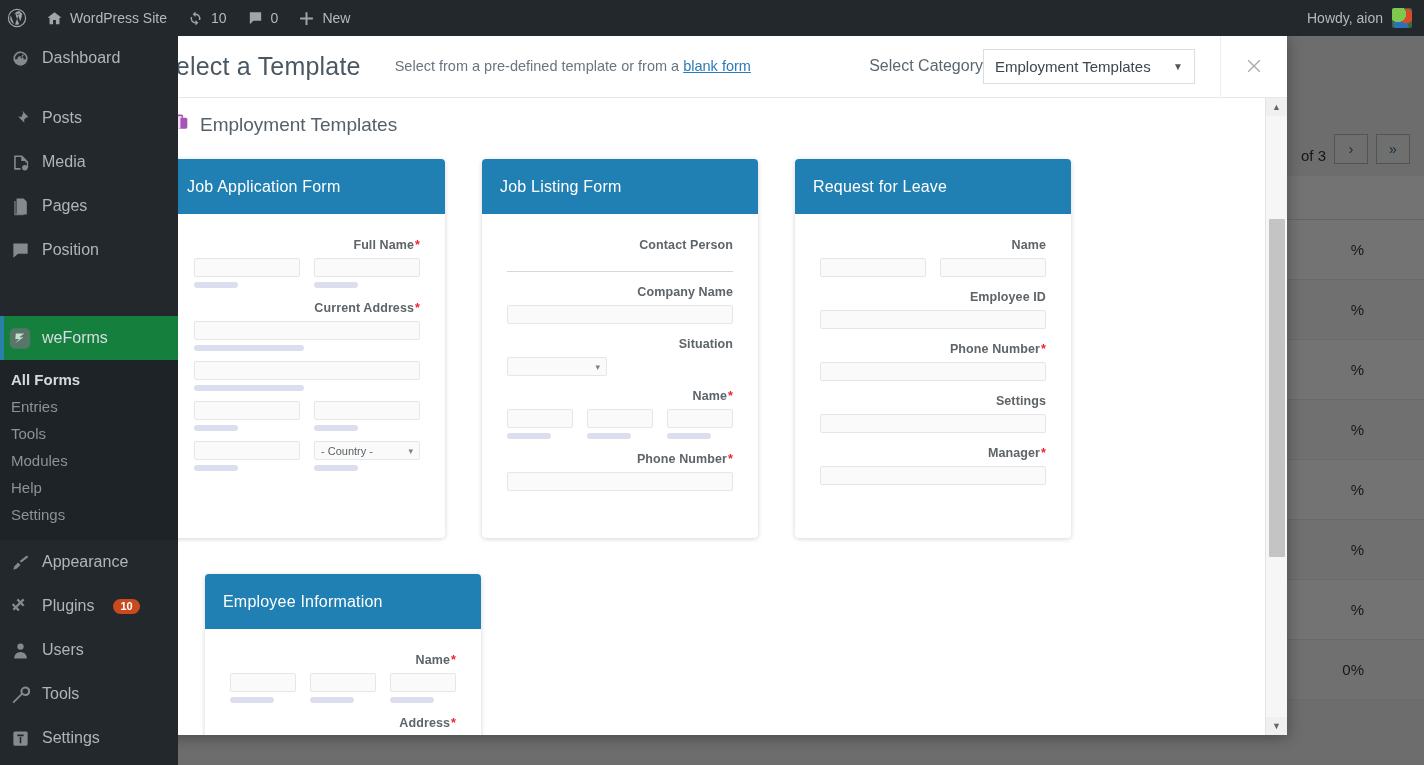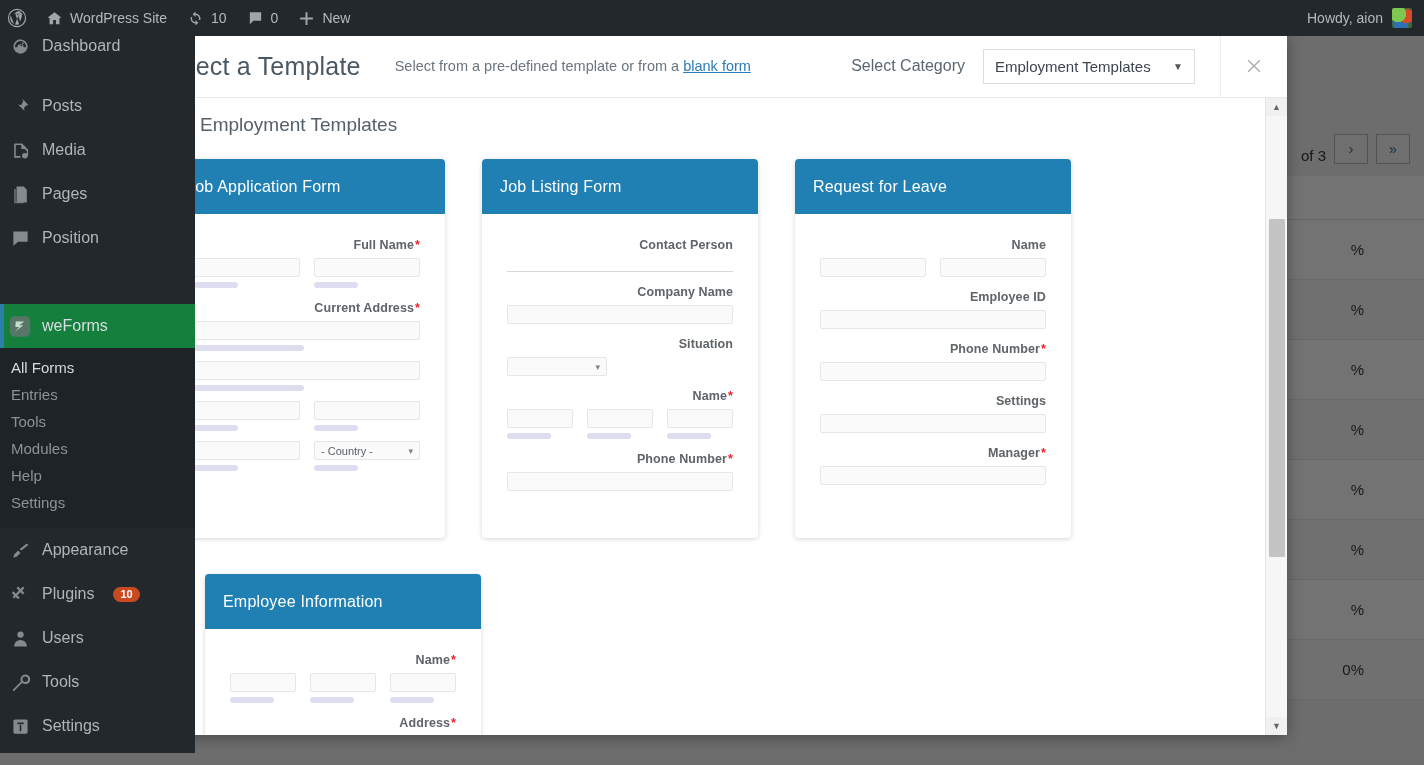--- a/index.html
+++ b/index.html
@@ -32,42 +32,42 @@
     background:
       radial-gradient(circle at 30% 30%, #7ec850 0 40%, transparent 41%),
       radial-gradient(circle at 72% 40%, #d94a2b 0 38%, transparent 39%),
       radial-gradient(circle at 45% 75%, #2f6fb5 0 40%, transparent 41%),
       #3a6b3a;
   }
   .icon-svg { display: block; }
 
   
   #sidebar {
-    position: absolute; top: 24px; left: 0;
-    width: 195px; height: 729px;
+    position: absolute; top: 36px; left: 0;
+    width: 178px; height: 729px;
     background: #23282d;
     z-index: 4;
   }
   .sb-item {
     display: flex; align-items: center; gap: 11px;
     height: 44px; padding-left: 9px;
     color: #b0b5ba; font-size: 16px; line-height: 1;
   }
   .sb-item .sb-ico { width: 22px; display:flex; justify-content:center; align-items:center; opacity: .75; }
   .sb-item.active { background: #15803d; color: #d8dde1; box-shadow: inset 4px 0 0 #2c7fa8; margin-top: 44px; }
   .sb-gap { height: 16px; }
   .sb-sub {
     background: #1d2327;
     padding: 6px 0 12px 0;
   }
   .sb-subitem {
     padding: 5px 0 5px 11px;
     font-size: 15px; color: #8d9296;
   }
-  .sb-subitem.current { color: #d5dade; font-weight: normal; }
+  .sb-subitem.current { color: #d5dade; font-weight: bold; }
   .sb-badge {
     background: #ca4a1f; color: #fff;
     font-size: 11px; border-radius: 10px;
     padding: 2px 7px; margin-left: 8px; font-weight: bold;
   }
 
   
   #bgpage {
     position: absolute; top: 36px; left: 195px;
     width: 1229px; height: 729px;
@@ -132,21 +132,21 @@
   }
   .modal-title {
     font-size: 25px; color: #4a5863; font-weight: normal;
     padding-left: 24px; letter-spacing: .2px;
   }
   .modal-sub {
     font-size: 14.5px; color: #6a7580; margin-left: 34px;
   }
   .modal-sub a { color: #2b7bb9; text-decoration: underline; }
   .cat-wrap {
-    margin-left: auto; display: flex; align-items: center; gap: 18px;
+    margin-left: auto; display: flex; align-items: center; gap: 0;
     padding-right: 3px;
   }
   .cat-label { font-size: 16px; color: #5b6770; }
   .cat-select {
     border: 1px solid #ddd; background: #fff;
     height: 35px; min-width: 212px;
     display: flex; align-items: center; justify-content: space-between;
     padding: 0 11px; font-size: 15px; color: #3c4650;
   }
   .cat-select .caret { font-size: 10px; margin-left: 8px; color: #555; }

